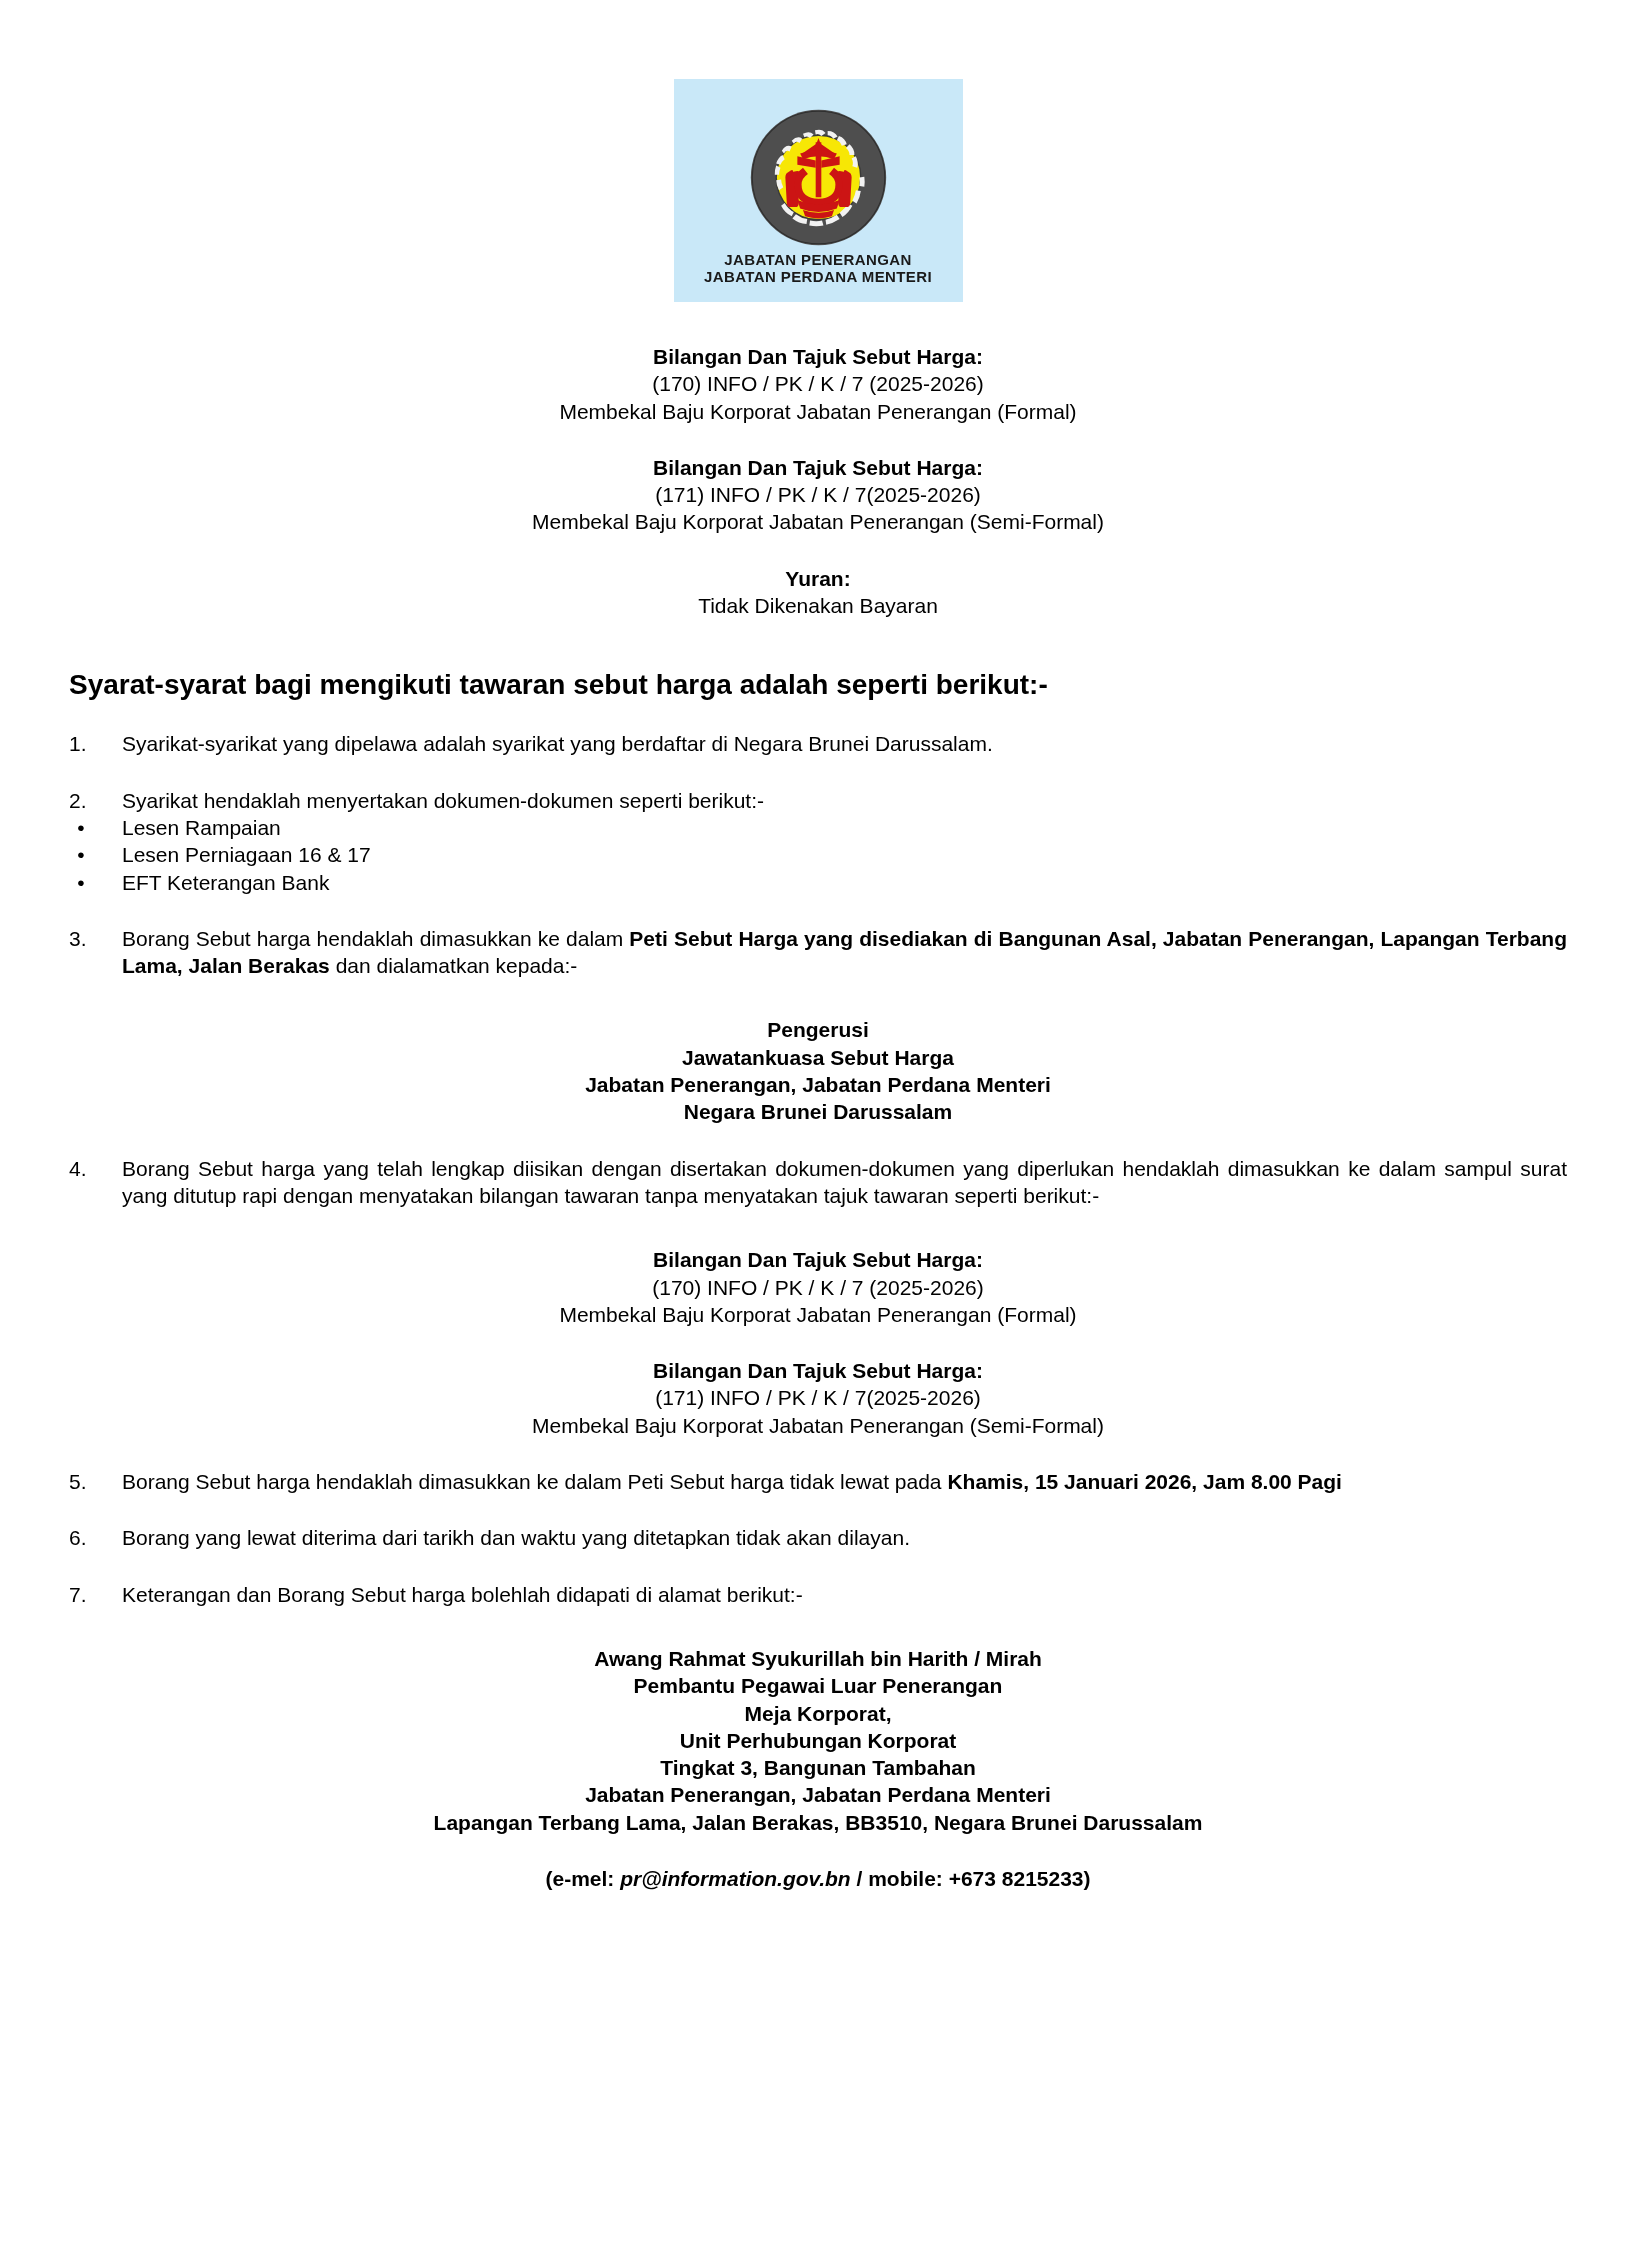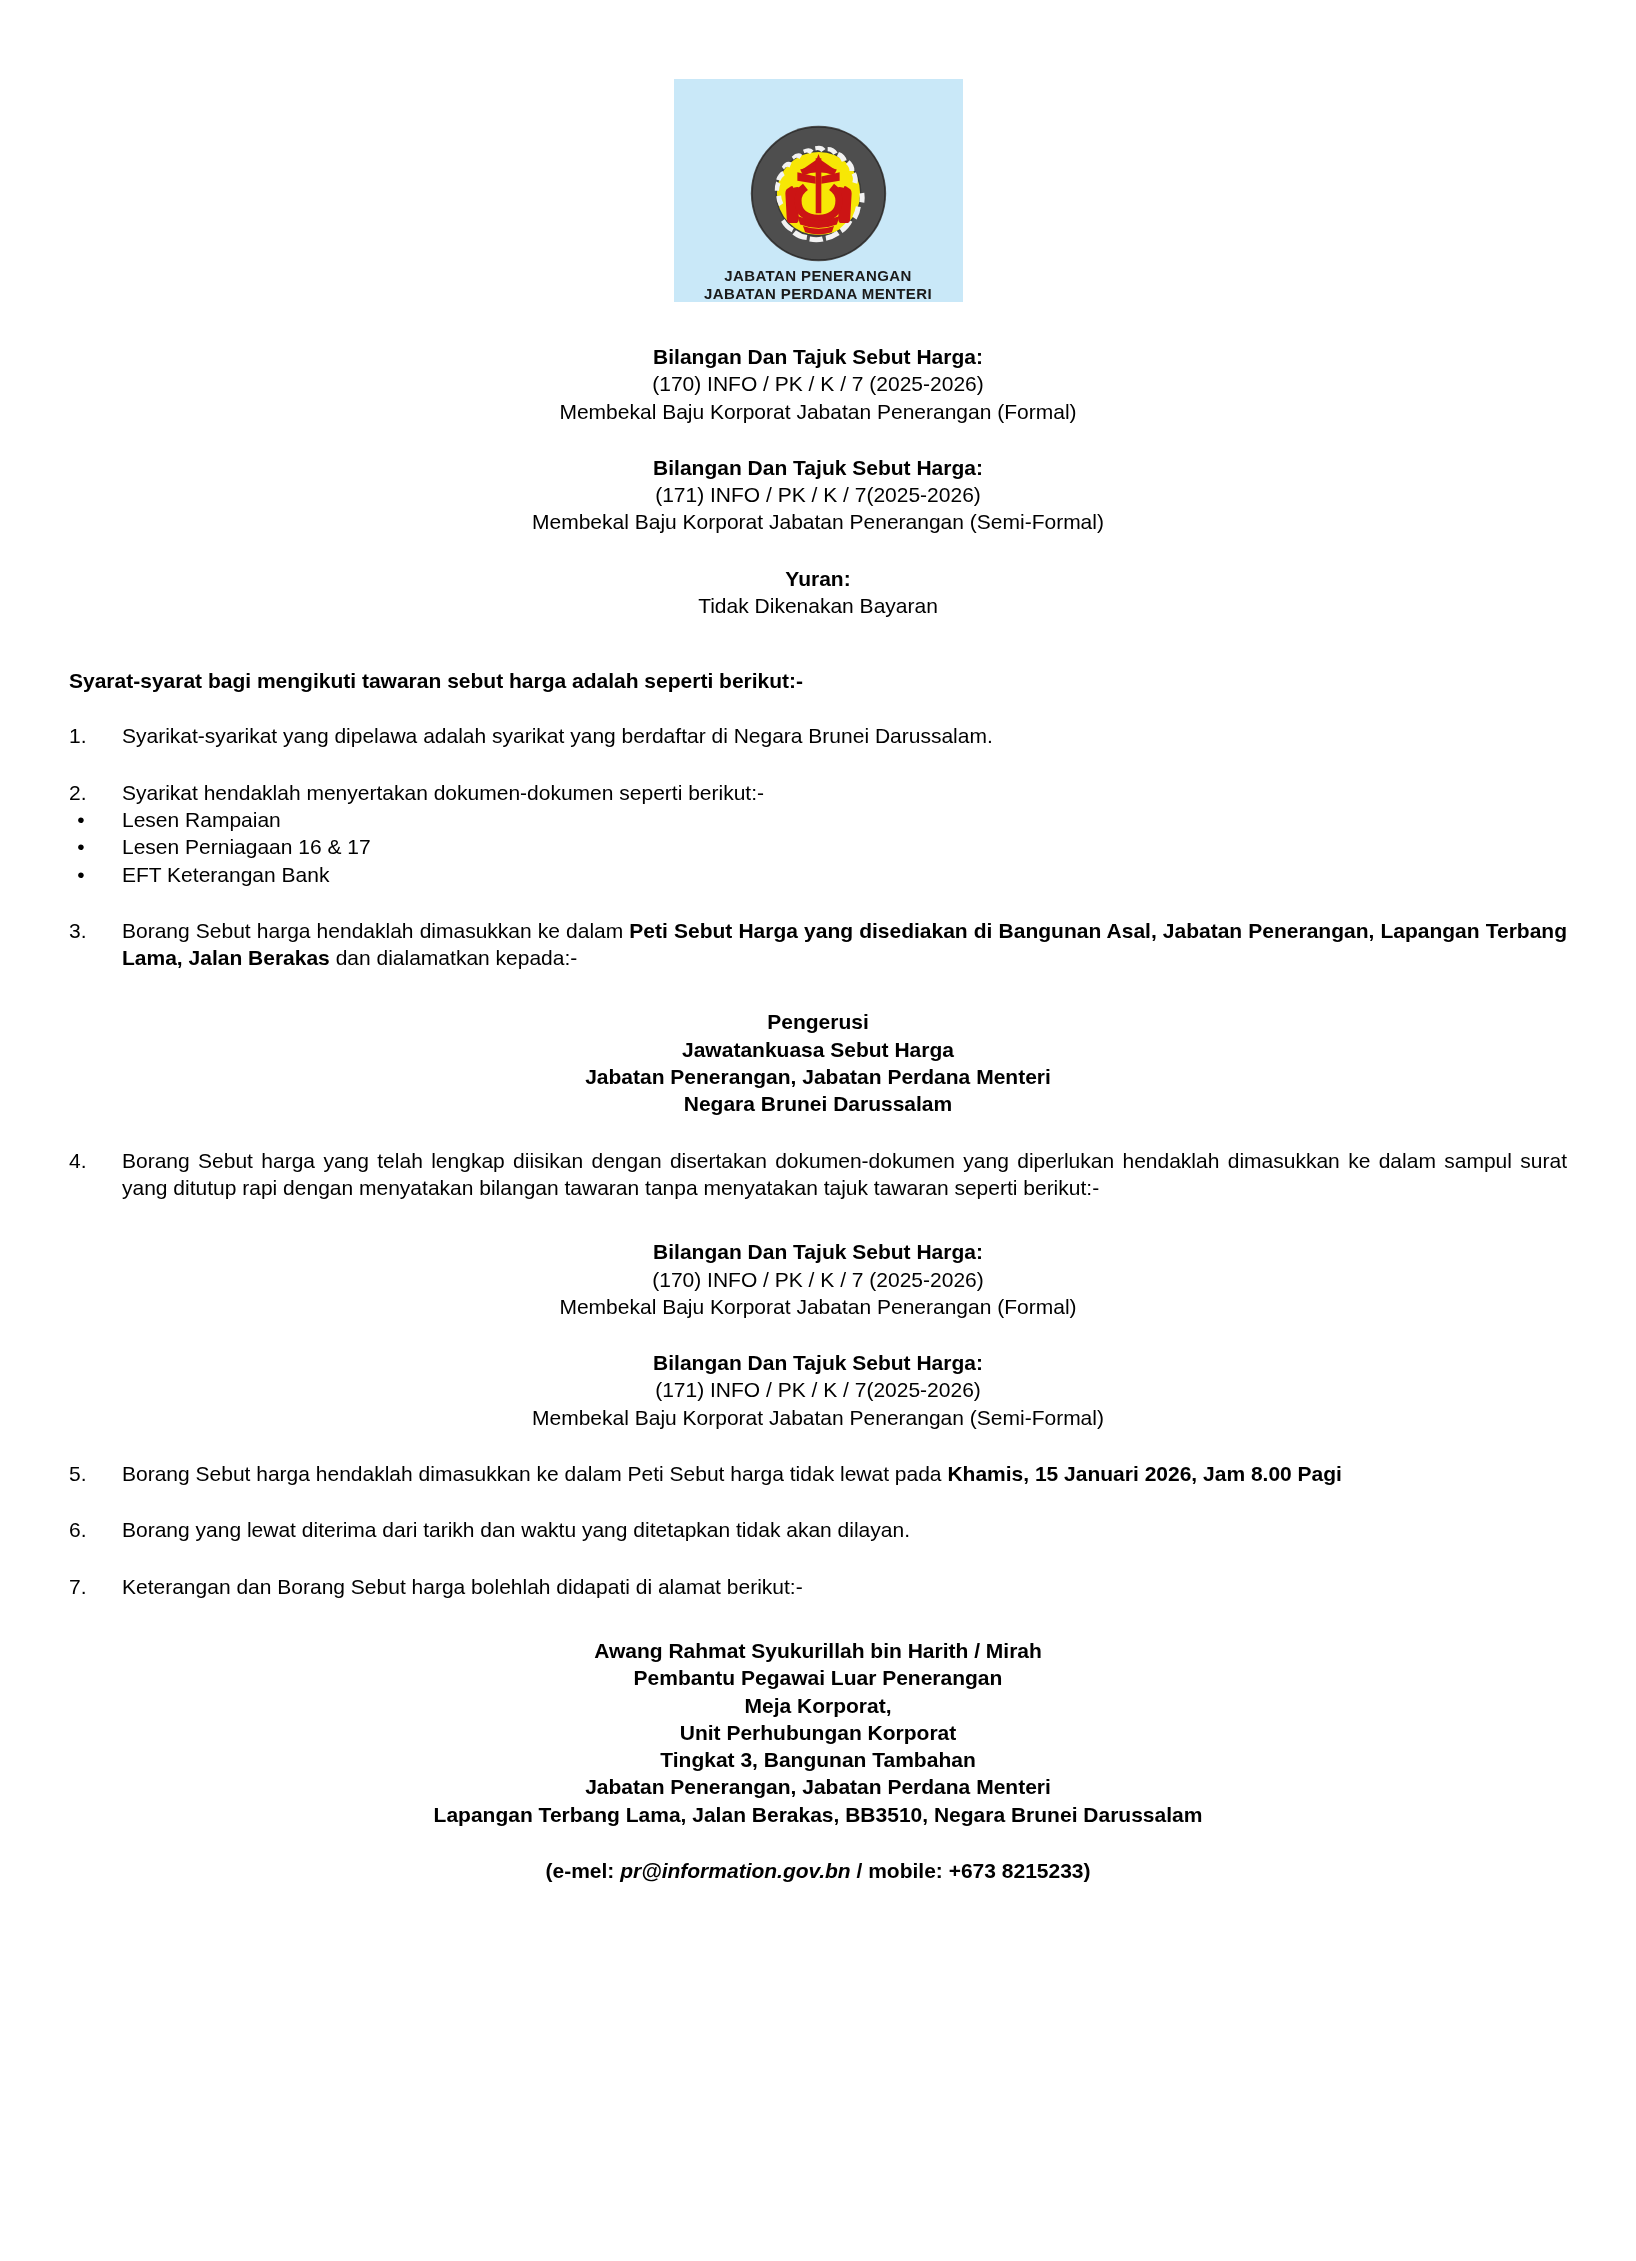--- a/index.html
+++ b/index.html
@@ -28,22 +28,22 @@
     justify-content: center;
     padding-top: 79px;
   }
   .logo-box {
     width: 289px;
     height: 223px;
     background: #c9e8f8;
     display: flex;
     flex-direction: column;
     align-items: center;
-    justify-content: flex-end;
-    padding-top: 6px;
+    justify-content: flex-start;
+    padding-top: 28px;
   }
   .crest { width: 141px; height: 141px; display:block; }
   .logo-caption {
     margin-top: 2.8px;
     text-align: center;
     font-weight: bold;
     font-size: 15px;
     line-height: 1.16;
     letter-spacing: 0.4px;
     color: #1a1a1a;
@@ -55,21 +55,21 @@
     font-size: 21px;
     line-height: 1.30;
     margin-top: 8px;
   }
   .center-block .bold { font-weight: bold; }
   .spacer-line { height: 21px; }
 
   
   .section-heading {
     font-weight: bold;
-    font-size: 21px;
+    font-size: 28px;
     margin-top: 0;
   }
 
   
   .num-item {
     display: flex;
     font-size: 21px;
     line-height: 1.30;
   }
   .num-marker {

